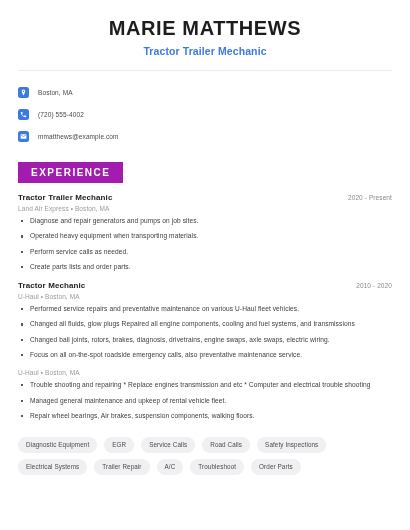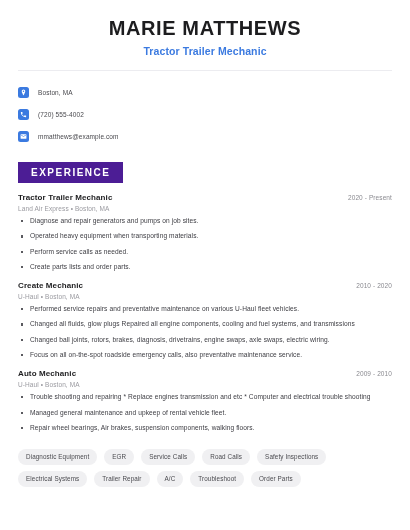--- a/index.html
+++ b/index.html
@@ -72,21 +72,21 @@
   .contact-text {
     font-size: 6.5px;
     color: #4a4a4f;
     letter-spacing: 0.1px;
   }
 
   
   .section { margin-top: 16px; }
   .section-badge {
     display: inline-block;
-    background: #4c1d95;
+    background: #a21caf;
     color: #ffffff;
     font-size: 10px;
     font-weight: bold;
     letter-spacing: 1.5px;
     padding: 5px 13px 5px 13px;
   }
 
   
   .jobs { margin-top: 10px; }
   .job { margin-bottom: 9px; }
@@ -204,36 +204,32 @@
           <div class="job-meta">Land Air Express • Boston, MA</div>
           <ul class="bullets">
             <li>Diagnose and repair generators and pumps on job sites.</li>
             <li>Operated heavy equipment when transporting materials.</li>
             <li>Perform service calls as needed.</li>
             <li>Create parts lists and order parts.</li>
           </ul>
         </div>
         <div class="job">
           <div class="job-head">
-            <div class="job-role">Create Mechanic</div>
+            <div class="job-role">Tractor Mechanic</div>
             <div class="job-dates">2010 - 2020</div>
           </div>
           <div class="job-meta">U-Haul • Boston, MA</div>
           <ul class="bullets">
             <li>Performed service repairs and preventative maintenance on various U-Haul fleet vehicles.</li>
             <li>Changed all fluids, glow plugs Repaired all engine components, cooling and fuel systems, and transmissions</li>
             <li>Changed ball joints, rotors, brakes, diagnosis, drivetrains, engine swaps, axle swaps, electric wiring.</li>
             <li>Focus on all on-the-spot roadside emergency calls, also preventative maintenance service.</li>
           </ul>
         </div>
         <div class="job">
-          <div class="job-head">
-            <div class="job-role">Auto Mechanic</div>
-            <div class="job-dates">2009 - 2010</div>
-          </div>
           <div class="job-meta">U-Haul • Boston, MA</div>
           <ul class="bullets">
             <li>Trouble shooting and repairing * Replace engines transmission and etc * Computer and electrical trouble shooting</li>
             <li>Managed general maintenance and upkeep of rental vehicle fleet.</li>
             <li>Repair wheel bearings, Air brakes, suspension components, walking floors.</li>
           </ul>
         </div>
       </div>
   </div>
 

